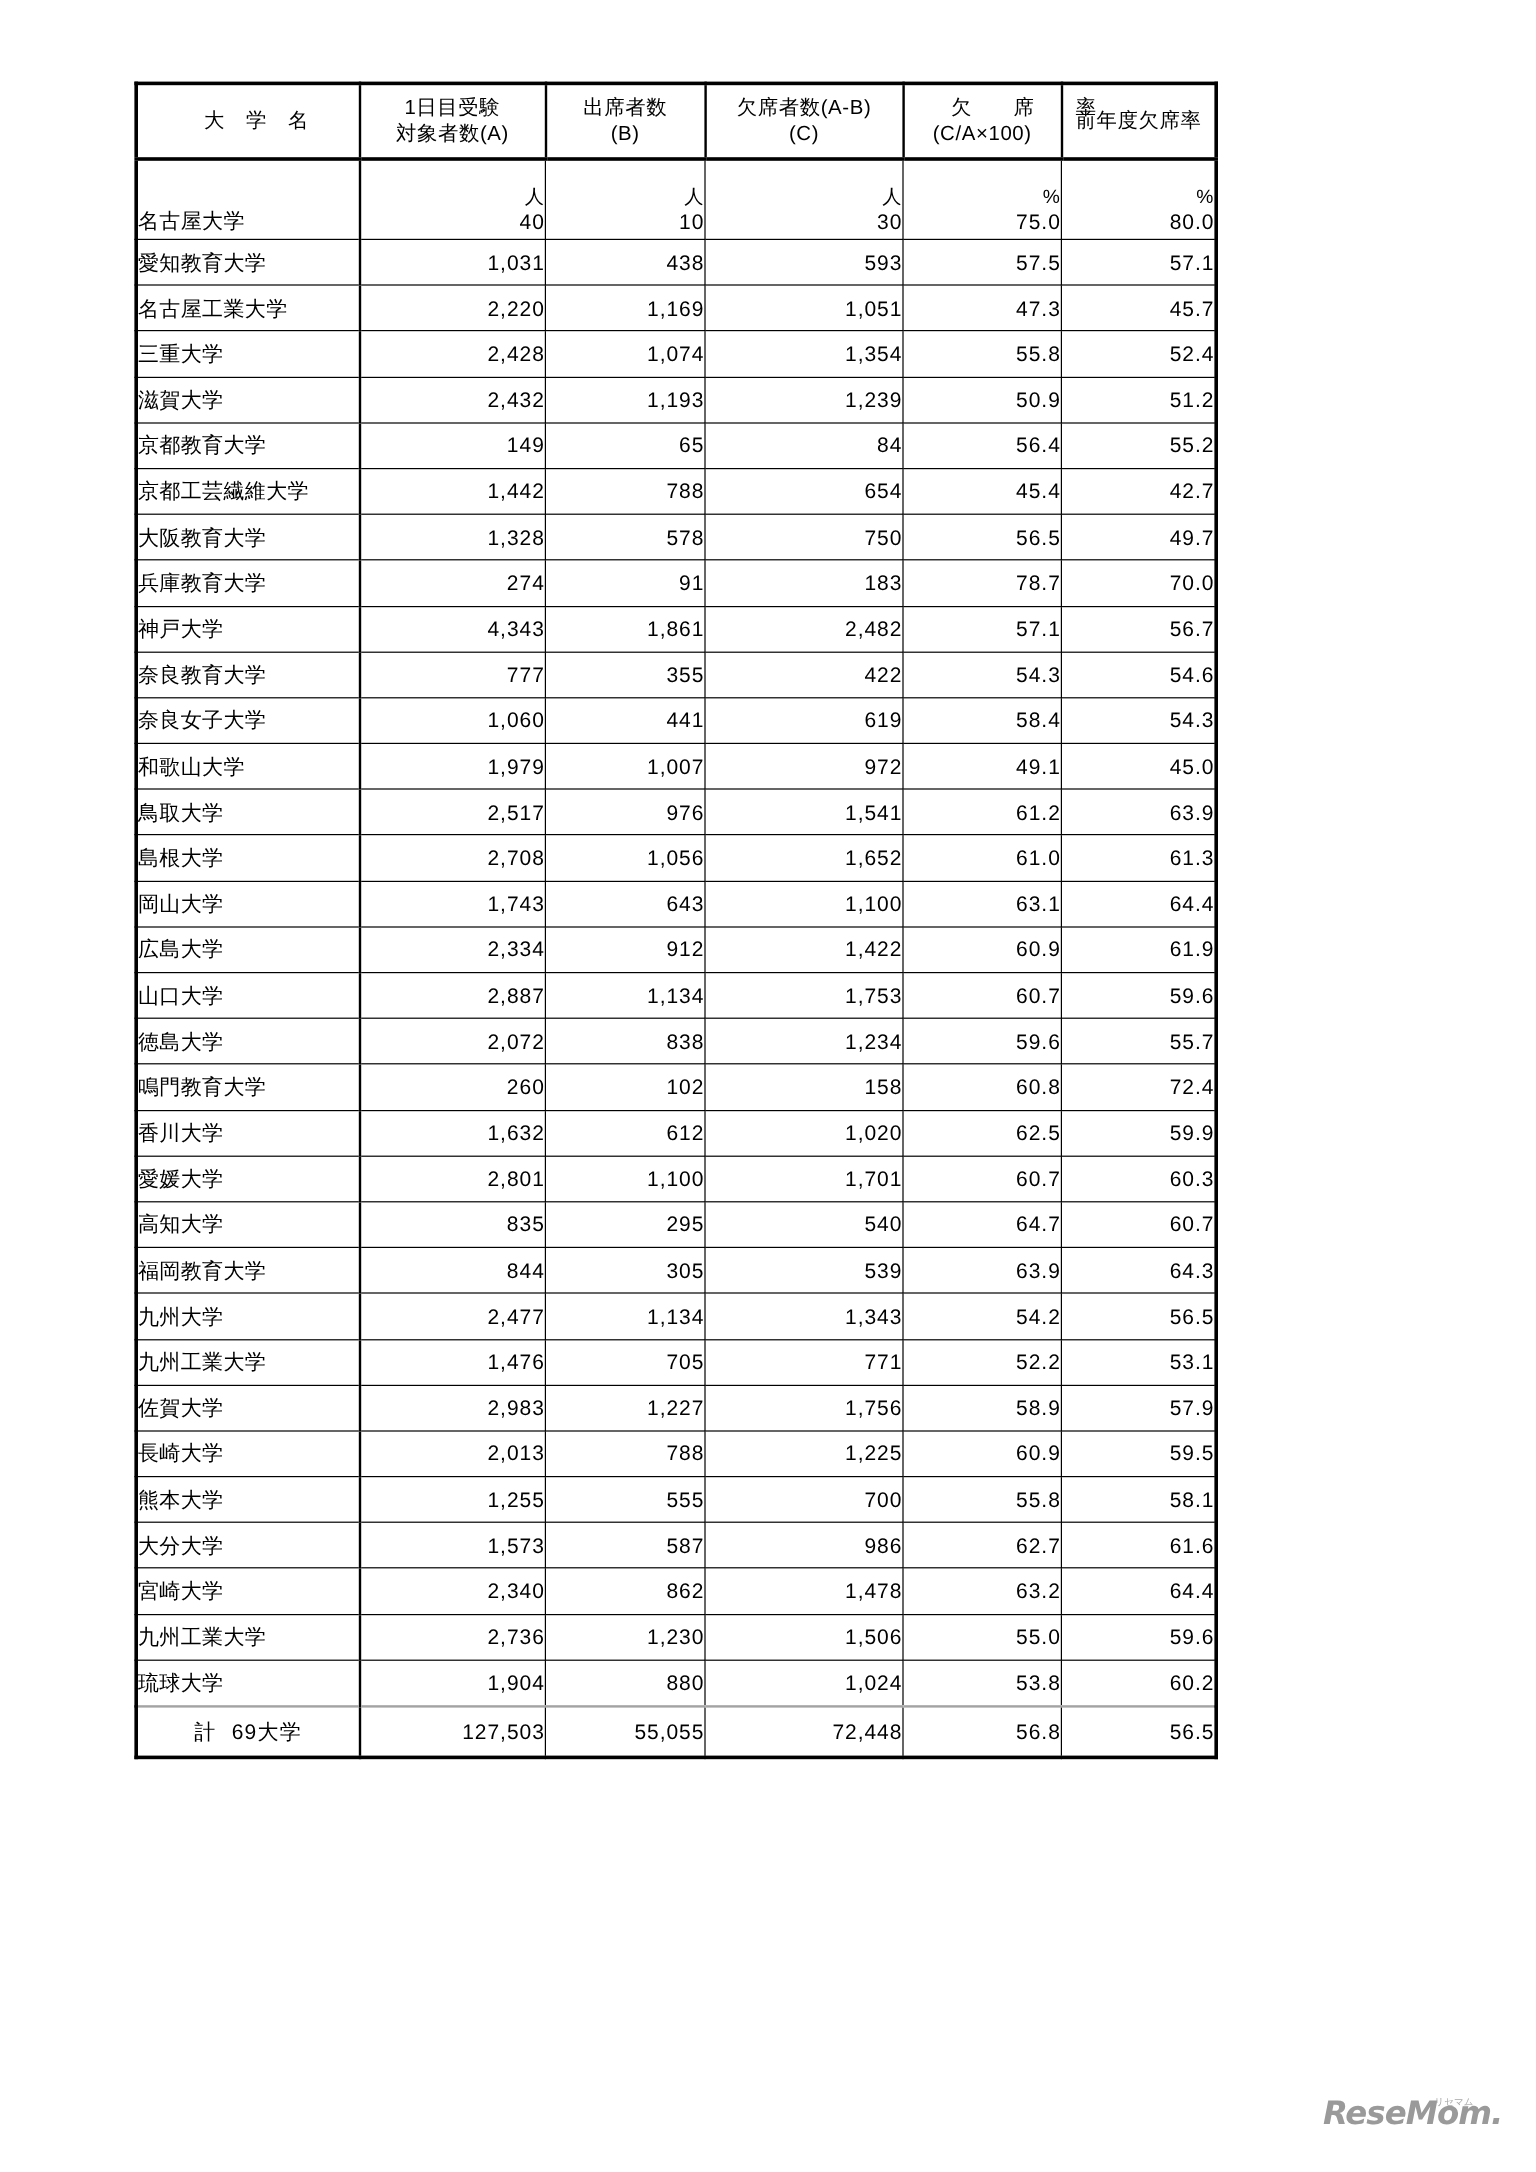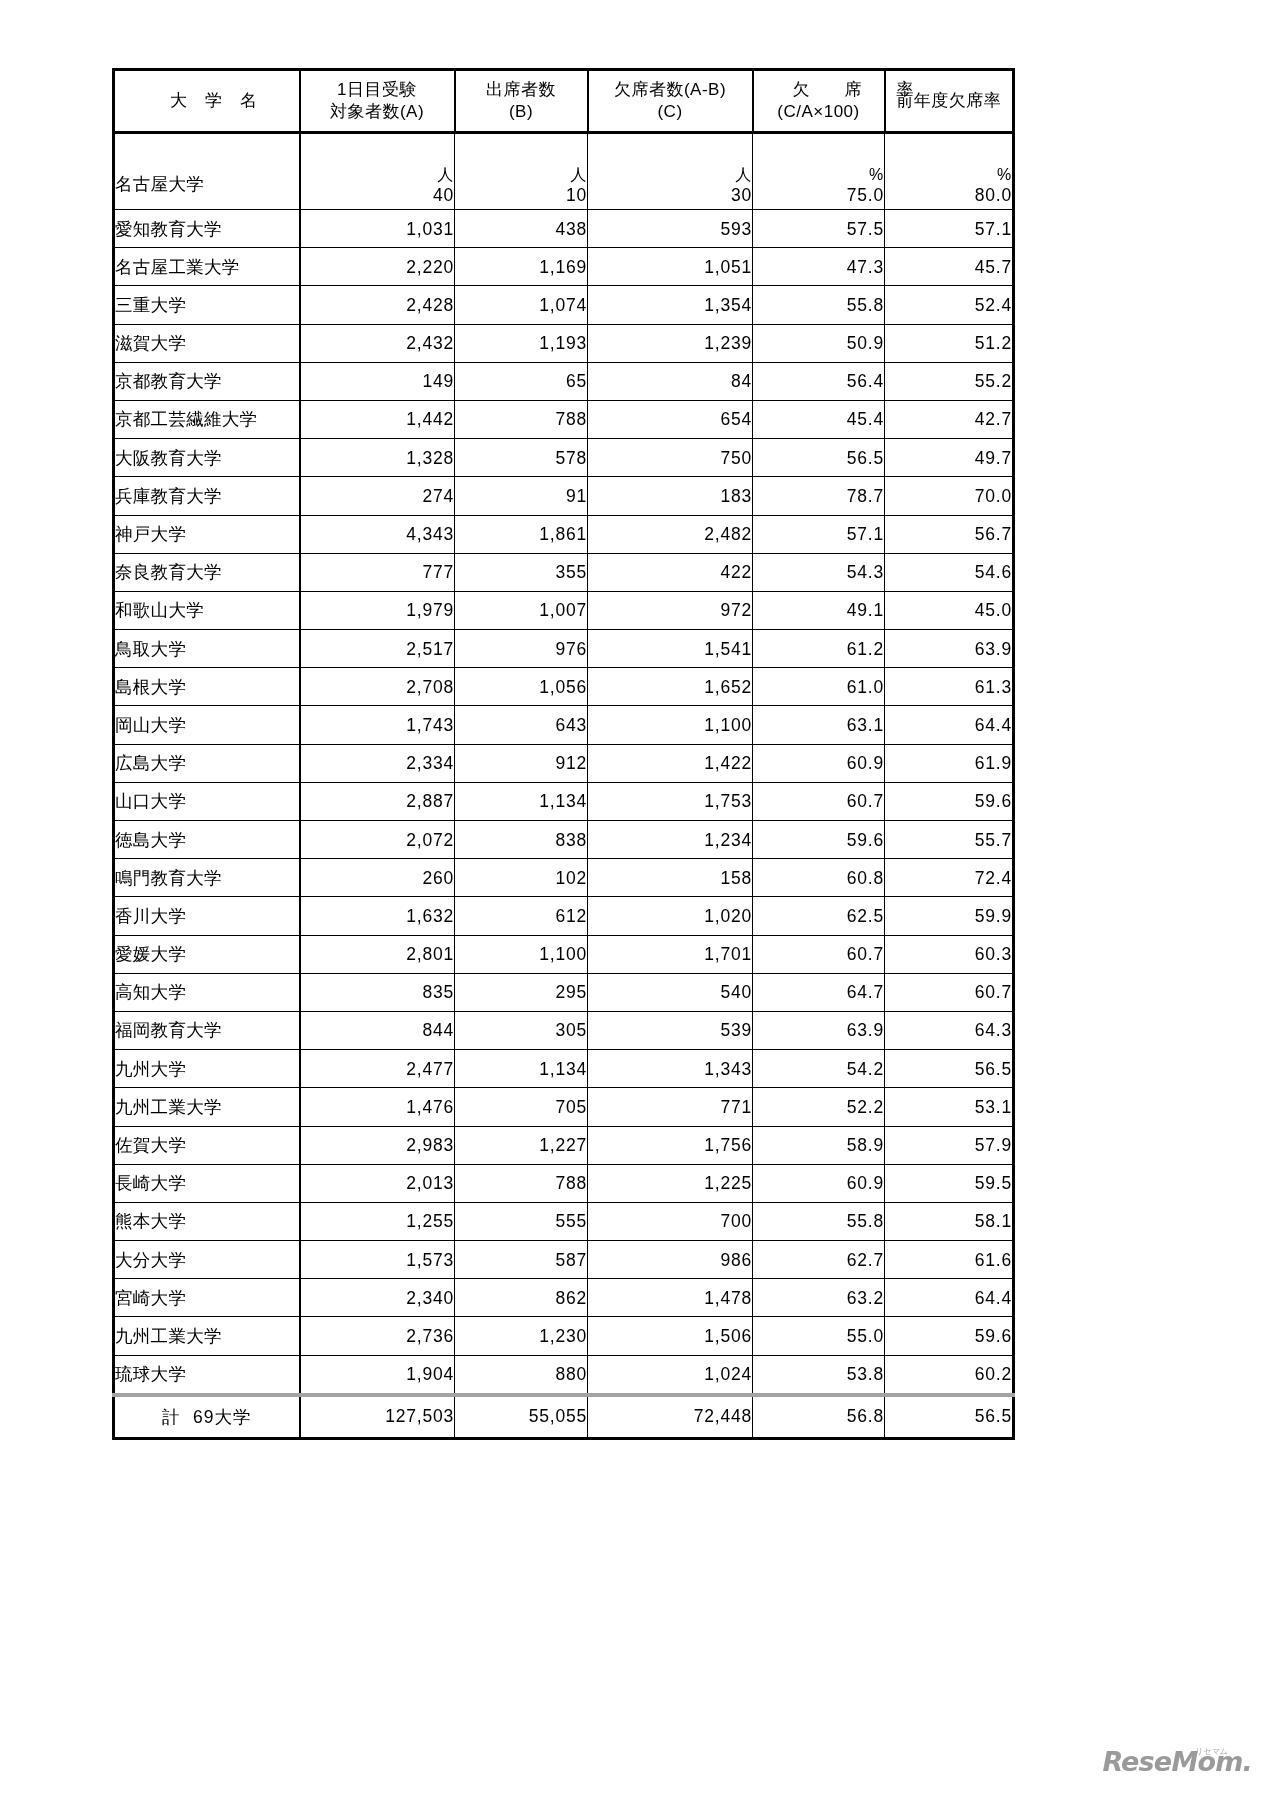--- a/index.html
+++ b/index.html
@@ -109,33 +109,33 @@
     font-family: "Liberation Sans", "DejaVu Sans", sans-serif;
     letter-spacing: 0.8px;
     border-left: 1px solid #000;
     border-right: 1px solid #000;
   }
   td.num.last { border-right: none; }
   td.num.colA { border-left: 2px solid #000; }
 
   
   tr.first-row td { height: 60px; vertical-align: bottom; padding-bottom: 4px; }
-  tr.first-row td.name { vertical-align: bottom; padding-bottom: 15px; }
+  tr.first-row td.name { vertical-align: bottom; padding-bottom: 5px; }
   .unit {
     display: block;
     text-align: right;
     font-size: 16px;
     line-height: 1.15;
     padding-right: 0px;
   }
   .val { display: block; line-height: 1.15; }
 
   
   tr.total td {
-    border-top: 4px solid #a3a3a3;
+    border-top: 2px solid #a3a3a3;
     height: 40px;
   }
   tr.total td.name {
     text-align: center;
     letter-spacing: 1px;
     padding-left: 0;
   }
   tr.total td.name .tl { letter-spacing: 2px; }
 
   
@@ -428,20 +428,40 @@
             </td>
             <td class="num">
               <span class="val">54.3</span>
             </td>
             <td class="num last">
               <span class="val">54.6</span>
             </td>
           </tr>
           <tr>
             <td class="name">
+              <span class="val">奈良女子大学</span>
+            </td>
+            <td class="num colA">
+              <span class="val">1,060</span>
+            </td>
+            <td class="num">
+              <span class="val">441</span>
+            </td>
+            <td class="num">
+              <span class="val">619</span>
+            </td>
+            <td class="num">
+              <span class="val">58.4</span>
+            </td>
+            <td class="num last">
+              <span class="val">54.3</span>
+            </td>
+          </tr>
+          <tr>
+            <td class="name">
               <span class="val">和歌山大学</span>
             </td>
             <td class="num colA">
               <span class="val">1,979</span>
             </td>
             <td class="num">
               <span class="val">1,007</span>
             </td>
             <td class="num">
               <span class="val">972</span>

